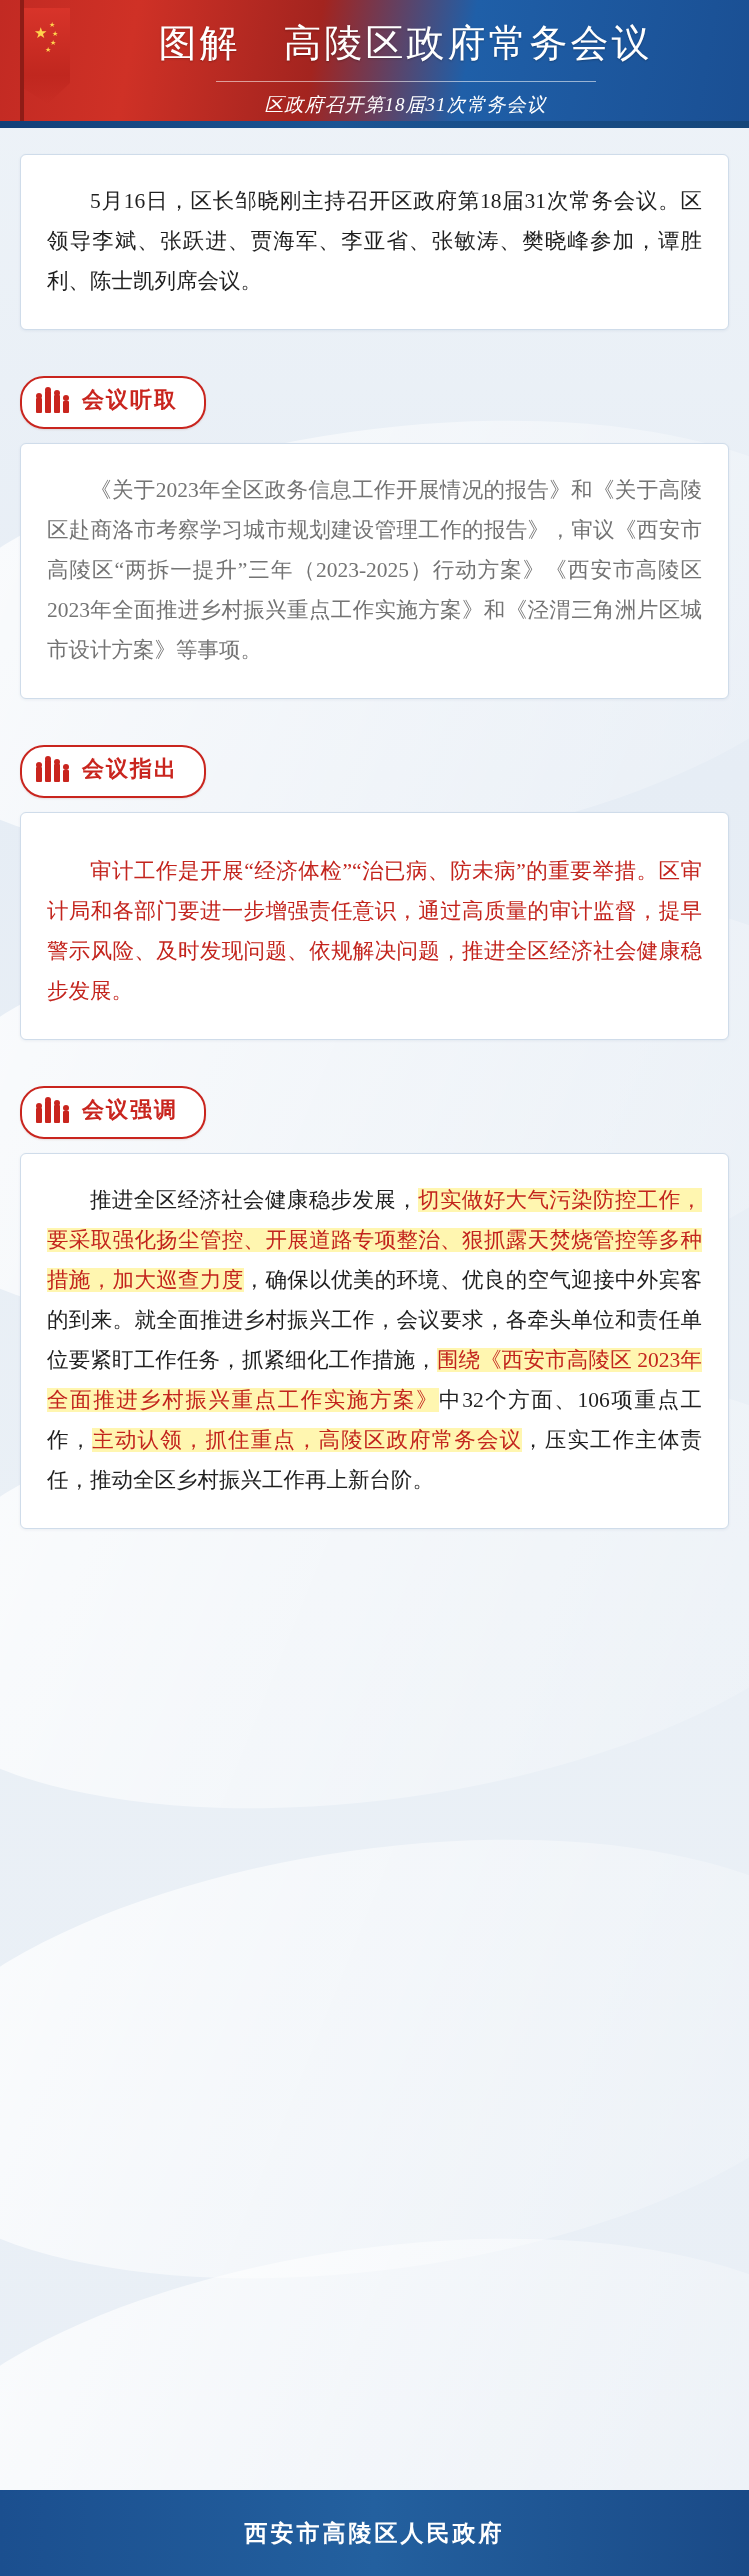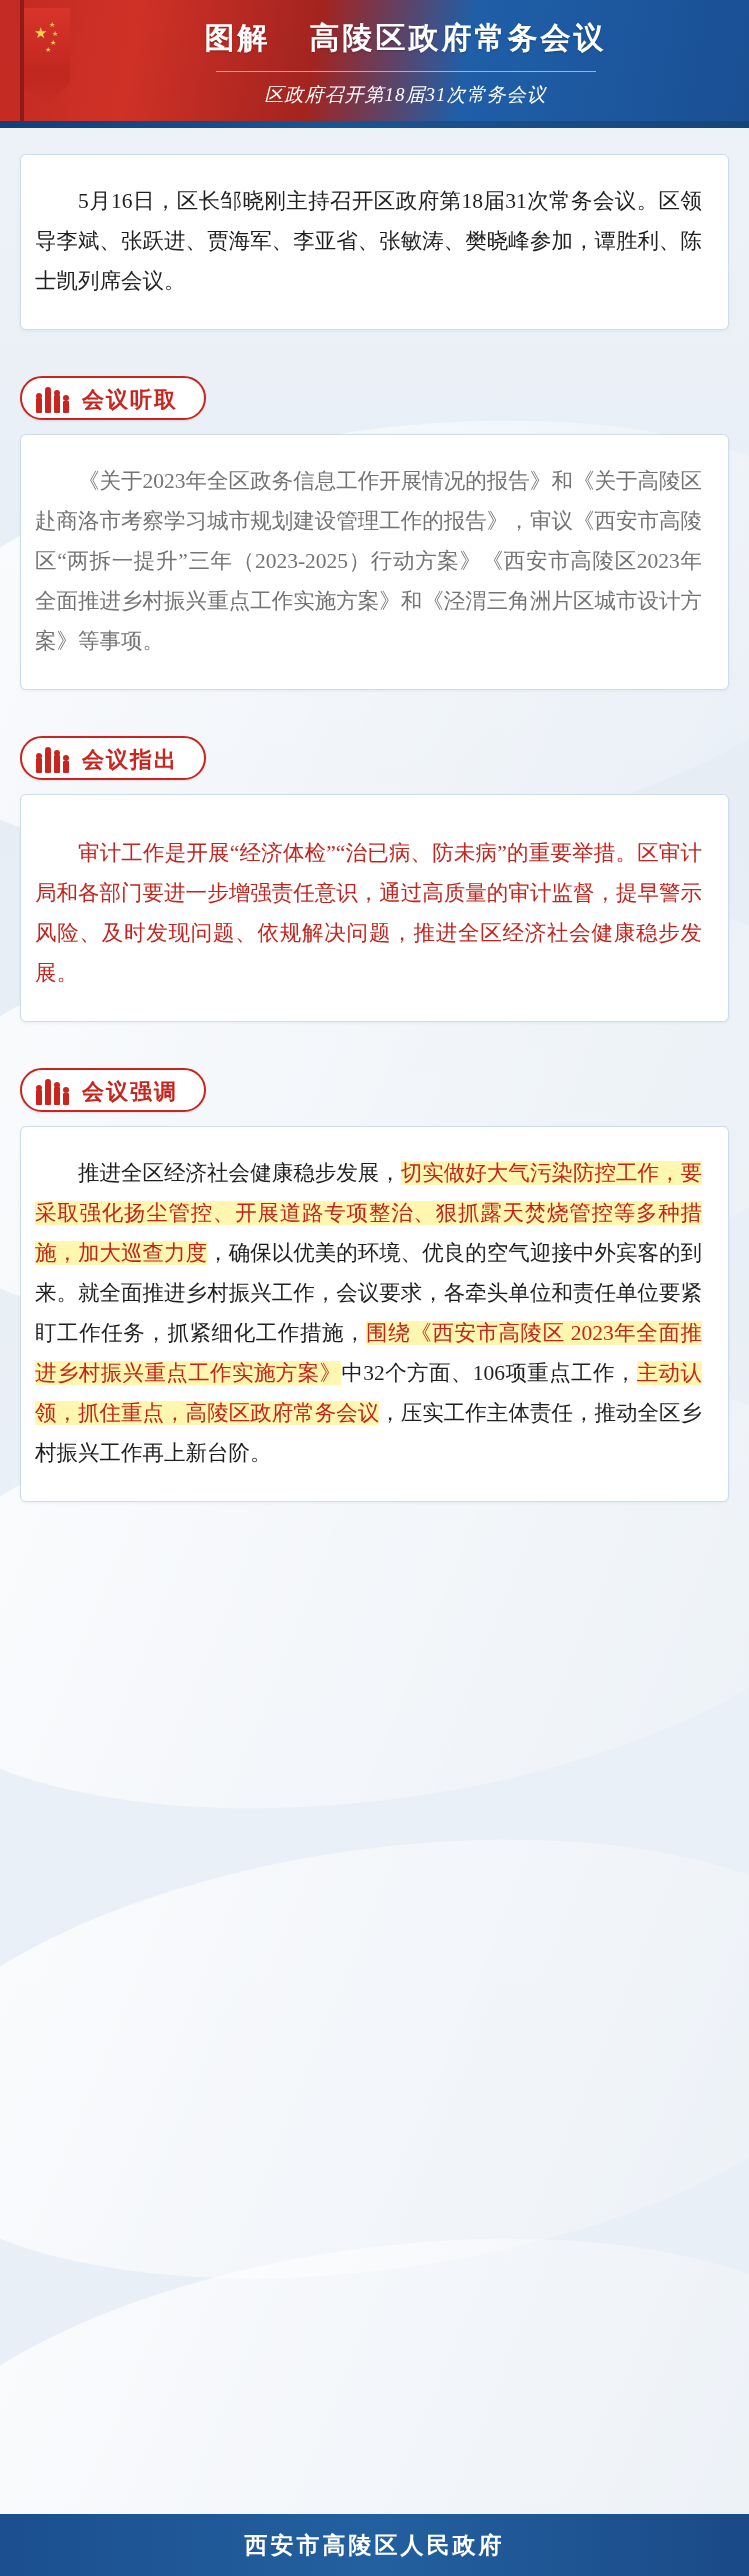--- a/index.html
+++ b/index.html
@@ -66,22 +66,22 @@
   .header .s-c { left: 50px; top: 40px; }
   .header .s-d { left: 45px; top: 47px; }
 
   .head-texts {
     position: absolute;
     left: 86px; right: 24px; top: 18px;
     text-align: center;
   }
   .head-title {
     color: #ffffff;
-    font-size: 30px;
-    font-weight: bold;
+    font-size: 38px;
+    font-weight: normal;
     letter-spacing: 3px;
     text-shadow: 0 1px 2px rgba(0,0,0,0.25);
   }
   .head-title .gap { display: inline-block; width: 18px; }
   .head-divider {
     width: 380px;
     height: 1px;
     background: rgba(255,255,255,0.55);
     margin: 12px auto 10px auto;
   }
@@ -99,21 +99,21 @@
   }
 
   
   .card {
     position: relative;
     margin: 0 20px;
     background: #ffffff;
     border: 1px solid #cfdcea;
     border-radius: 6px;
     box-shadow: 0 1px 3px rgba(40,70,110,0.07);
-    padding: 26px 26px 28px 14px;
+    padding: 26px 26px 28px 26px;
   }
   .card p {
     font-size: 21.5px;
     line-height: 40px;
     color: #1f1f1f;
     text-align: justify;
     text-indent: 2em;
   }
   .card.blue p { color: #737373; }
   .card.red p { color: #c3241d; margin-top: 12px; }
@@ -128,21 +128,21 @@
     display: flex;
     align-items: center;
   }
   .label {
     display: inline-flex;
     align-items: center;
     gap: 12px;
     background: #ffffff;
     border: 2px solid #c9251e;
     border-radius: 24px;
-    padding: 7px 26px 3px 14px;
+    padding: 7px 26px 12px 14px;
     box-shadow: 0 1px 2px rgba(120,30,25,0.12);
   }
   .label .glyph {
     display: inline-block;
     width: 34px;
     height: 26px;
     position: relative;
   }
   .label .glyph i {
     position: absolute;
@@ -171,21 +171,21 @@
     font-size: 22px;
     font-weight: bold;
     letter-spacing: 2px;
   }
   .hl-ry { color: #c3241d; background: #fff6b0; }
 
   
   .footer {
     position: absolute;
     left: 0; right: 0; bottom: 0;
-    height: 62px;
+    height: 86px;
     background: linear-gradient(90deg,#1b4f8f 0%,#23609f 50%,#1a4a87 100%);
     display: flex;
     align-items: center;
     justify-content: center;
   }
   .footer span {
     color: #ffffff;
     font-size: 23px;
     letter-spacing: 3px;
     font-weight: bold;

